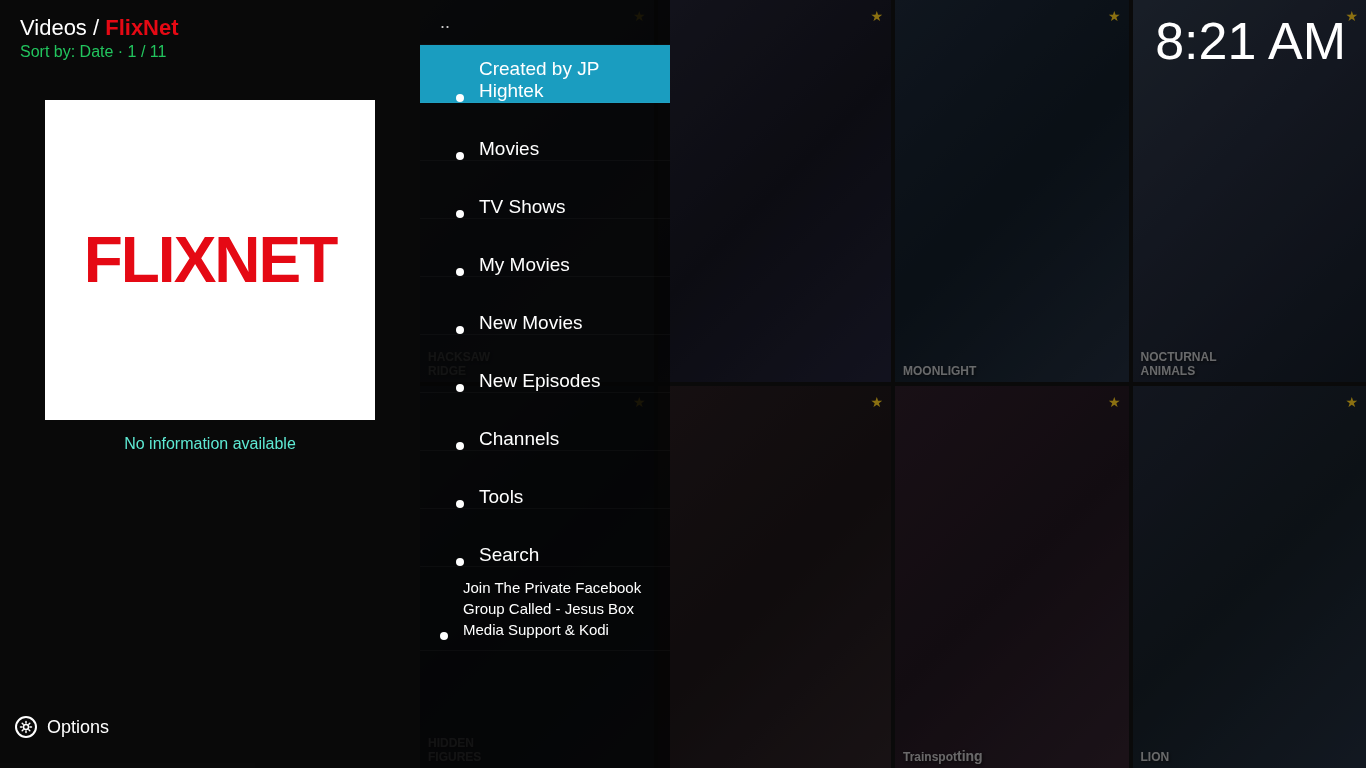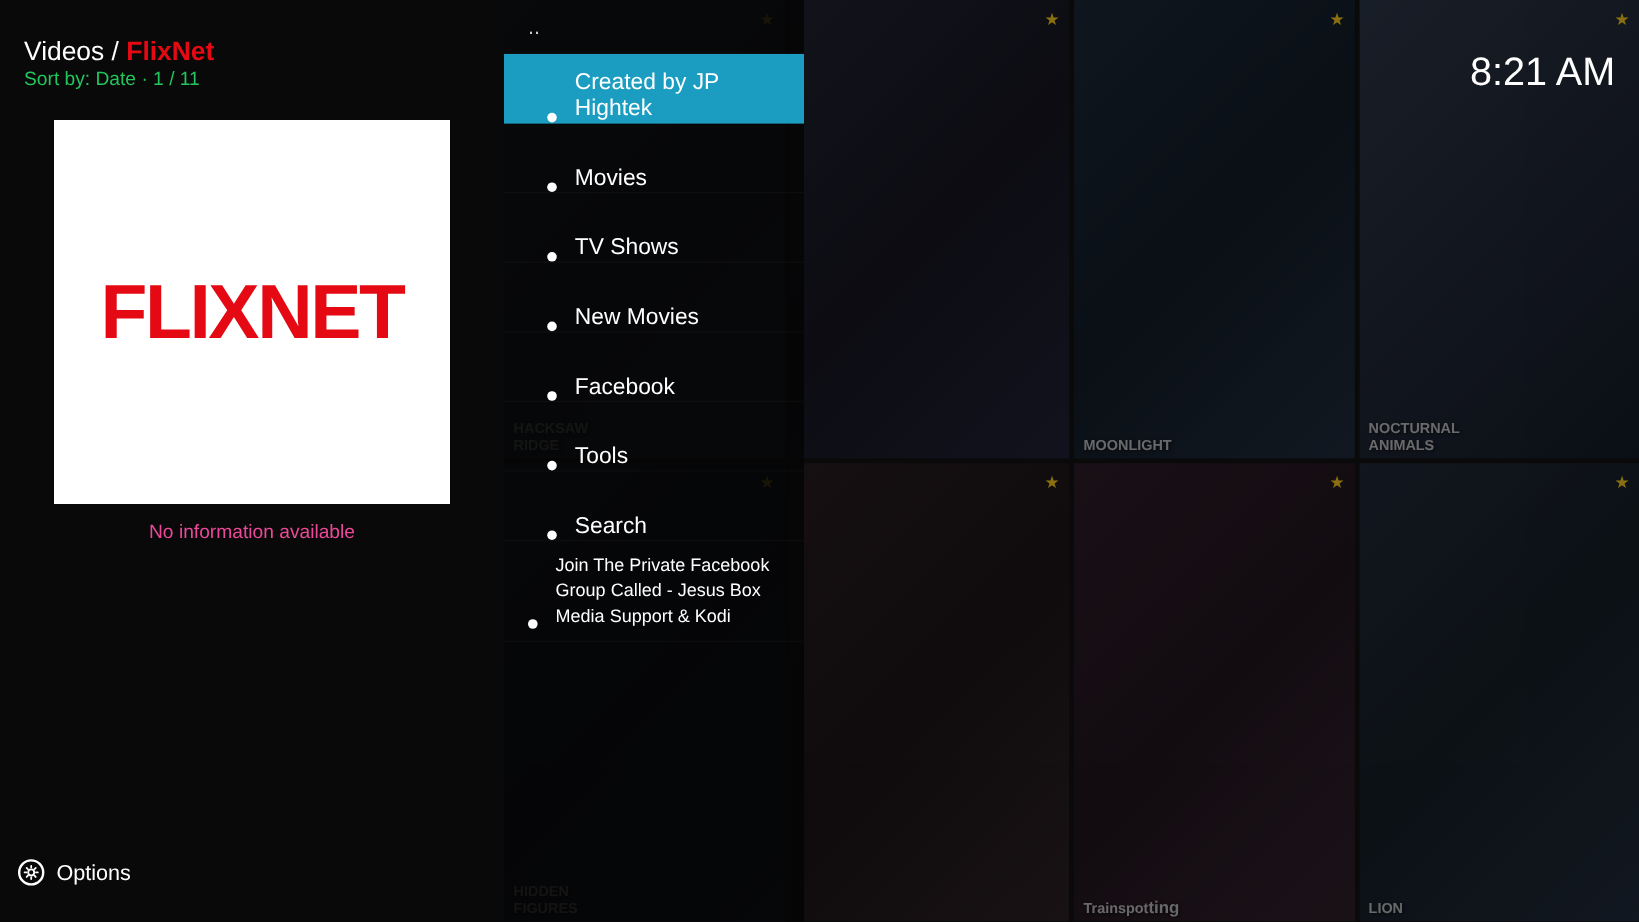--- a/index.html
+++ b/index.html
@@ -71,25 +71,25 @@
       height: 768px;
       background: rgba(10, 10, 10, 0.95);
       display: flex;
       flex-direction: column;
     }
 
     
     .header {
       display: flex;
       justify-content: space-between;
-      align-items: flex-end;
+      align-items: flex-start;
       padding: 15px 20px 10px 20px;
       width: 100%;
       position: absolute;
-      top: 15px;
+      top: 0;
       left: 0;
       right: 0;
       z-index: 10;
       gap: 32px;
     }
 
     .header-left {
       display: flex;
       flex-direction: column;
     }
@@ -105,21 +105,21 @@
       font-weight: bold;
     }
 
     .sort-info {
       font-size: 16px;
       color: #22c55e;
       margin-top: 2px;
     }
 
     .time-display {
-      font-size: 33px;
+      font-size: 52px;
       font-weight: 300;
       color: #fff;
       line-height: 1;
     }
 
     
     .logo-container {
       position: absolute;
       top: 80px;
       left: 0;
@@ -141,21 +141,21 @@
 
     .logo-text {
       font-size: 64px;
       font-weight: 900;
       color: #e50914;
       letter-spacing: -2px;
     }
 
     .no-info {
       margin-top: 15px;
-      color: #ec4899;
+      color: #5eead4;
       font-size: 16px;
     }
 
     
     .options-bar {
       position: absolute;
       bottom: 16px;
       left: 0;
       width: 420px;
       height: 50px;
@@ -317,25 +317,33 @@
   <div class="menu-item">
     <div class="menu-bullet"></div>
     <span class="menu-label">Movies</span>
   </div>
   <div class="menu-item">
     <div class="menu-bullet"></div>
     <span class="menu-label">TV Shows</span>
   </div>
   <div class="menu-item">
     <div class="menu-bullet"></div>
+    <span class="menu-label">My Movies</span>
+  </div>
+  <div class="menu-item">
+    <div class="menu-bullet"></div>
     <span class="menu-label">New Movies</span>
   </div>
   <div class="menu-item">
     <div class="menu-bullet"></div>
-    <span class="menu-label">Facebook</span>
+    <span class="menu-label">New Episodes</span>
+  </div>
+  <div class="menu-item">
+    <div class="menu-bullet"></div>
+    <span class="menu-label">Channels</span>
   </div>
   <div class="menu-item">
     <div class="menu-bullet"></div>
     <span class="menu-label">Tools</span>
   </div>
   <div class="menu-item">
     <div class="menu-bullet"></div>
     <span class="menu-label">Search</span>
   </div>
   <div class="menu-item" style="height: auto; min-height: 58px; padding: 10px 20px; align-items: flex-end;">

